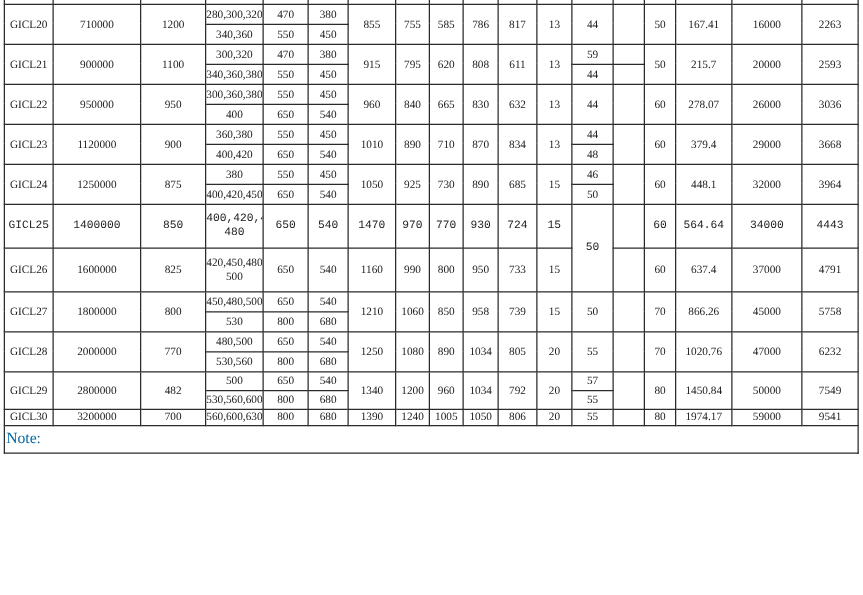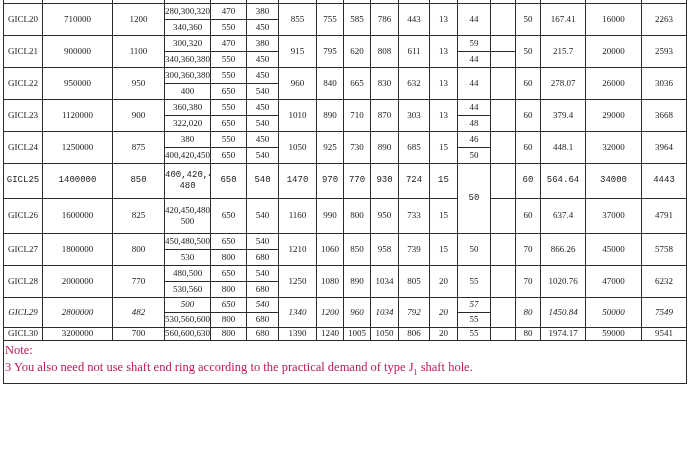--- a/index.html
+++ b/index.html
@@ -17,21 +17,21 @@
     white-space:pre-line;
     overflow:hidden;
   }
   table.spec tr.stub td { border-top:none; }
   .notes {
     border:1px solid #2b2b2b;
     border-top:none;
     width:680px;
     padding:1px 1px 3px 1px;
     font-size:12.5px;
-    color:#be185d;
+    color:#0369a1;
   }
   .note-line { line-height:17.2px; white-space:nowrap; }
   .note-line.indent { padding-left:24px; }
   .note-line sub { font-size:8px; }
 </style>
 </head>
 <body>
 
 <div class="sheet">
 
@@ -81,21 +81,21 @@
           <td rowspan="2">GICL20</td>
           <td rowspan="2">710000</td>
           <td rowspan="2">1200</td>
           <td>280,300,320</td>
           <td>470</td>
           <td>380</td>
           <td rowspan="2">855</td>
           <td rowspan="2">755</td>
           <td rowspan="2">585</td>
           <td rowspan="2">786</td>
-          <td rowspan="2">443</td>
+          <td rowspan="2">817</td>
           <td rowspan="2">13</td>
           <td rowspan="2">44</td>
           <td rowspan="2"></td>
           <td rowspan="2">50</td>
           <td rowspan="2">167.41</td>
           <td rowspan="2">16000</td>
           <td rowspan="2">2263</td>
         </tr>
         <tr style="height: 16px;">
           <td>340,360</td>
@@ -158,31 +158,31 @@
           <td rowspan="2">GICL23</td>
           <td rowspan="2">1120000</td>
           <td rowspan="2">900</td>
           <td>360,380</td>
           <td>550</td>
           <td>450</td>
           <td rowspan="2">1010</td>
           <td rowspan="2">890</td>
           <td rowspan="2">710</td>
           <td rowspan="2">870</td>
-          <td rowspan="2">303</td>
+          <td rowspan="2">834</td>
           <td rowspan="2">13</td>
           <td>44</td>
           <td rowspan="2"></td>
           <td rowspan="2">60</td>
           <td rowspan="2">379.4</td>
           <td rowspan="2">29000</td>
           <td rowspan="2">3668</td>
         </tr>
         <tr style="height: 16px;">
-          <td>322,020</td>
+          <td>400,420</td>
           <td>650</td>
           <td>540</td>
           <td>48</td>
         </tr>
         <tr style="height: 16px;">
           <td rowspan="2">GICL24</td>
           <td rowspan="2">1250000</td>
           <td rowspan="2">875</td>
           <td>380</td>
           <td>550</td>
@@ -290,21 +290,21 @@
           <td rowspan="2">70</td>
           <td rowspan="2">1020.76</td>
           <td rowspan="2">47000</td>
           <td rowspan="2">6232</td>
         </tr>
         <tr style="height: 16px;">
           <td>530,560</td>
           <td>800</td>
           <td>680</td>
         </tr>
-        <tr style="height: 15px; font-style: italic;">
+        <tr style="height: 15px;">
           <td rowspan="2">GICL29</td>
           <td rowspan="2">2800000</td>
           <td rowspan="2">482</td>
           <td>500</td>
           <td>650</td>
           <td>540</td>
           <td rowspan="2">1340</td>
           <td rowspan="2">1200</td>
           <td rowspan="2">960</td>
           <td rowspan="2">1034</td>
@@ -341,16 +341,15 @@
           <td>80</td>
           <td>1974.17</td>
           <td>59000</td>
           <td>9541</td>
         </tr>
       </tbody>
   </table>
 
   <div class="notes">
     <div class="note-line"><span>Note:</span></div>
-    <div class="note-line"><span>3 You also need not use shaft end ring according to the practical demand of type J</span><sub>1</sub><span> shaft hole.</span></div>
   </div>
 
 </div>
 
 </body></html>

